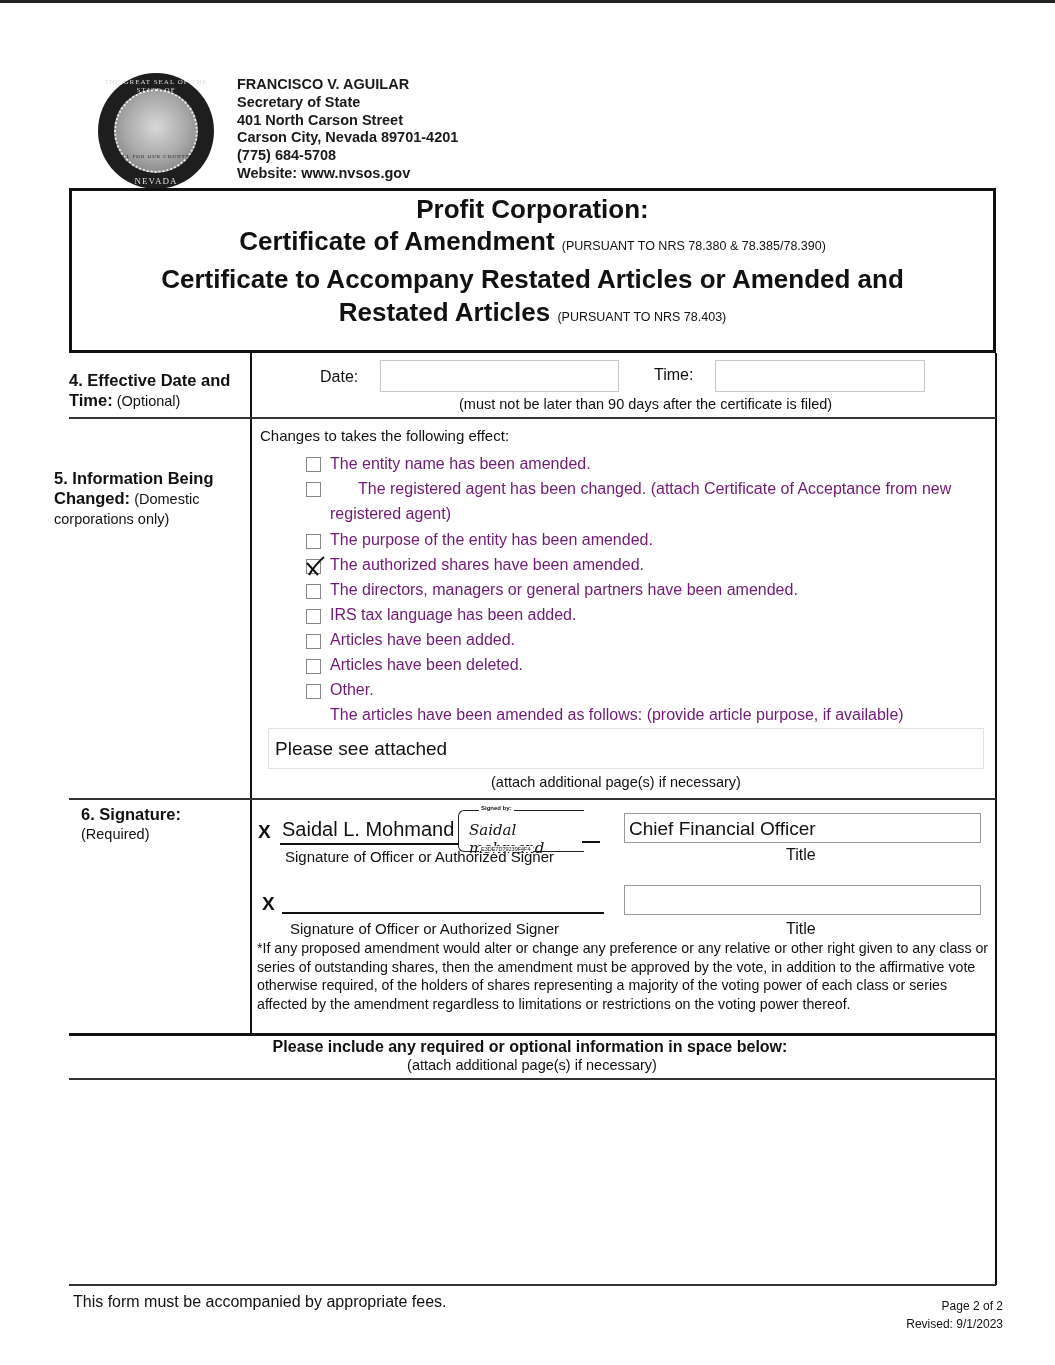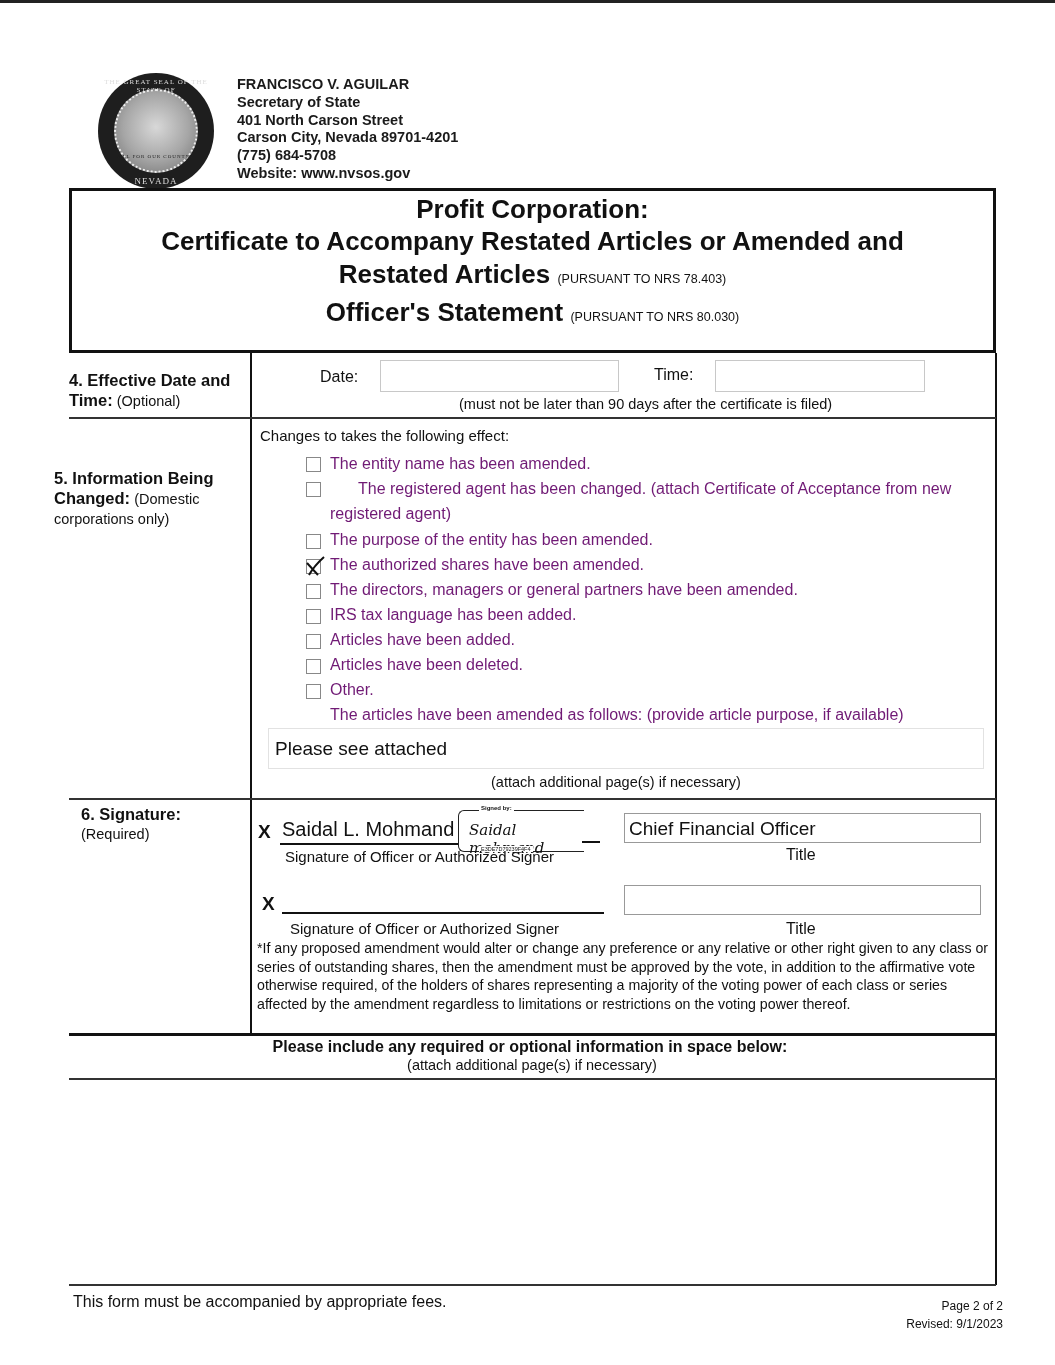--- a/index.html
+++ b/index.html
@@ -65,28 +65,28 @@
   <div>FRANCISCO V. AGUILAR</div>
   <div>Secretary of State</div>
   <div>401 North Carson Street</div>
   <div>Carson City, Nevada 89701-4201</div>
   <div>(775) 684-5708</div>
   <div>Website:  www.nvsos.gov</div>
 </div>
 
 <div class="abs title-box">
   <div class="t1">Profit Corporation:</div>
+  <div class="t2">
+    <span>Certificate of Amendment</span>
+    <span class="small">(PURSUANT TO NRS 78.380 &amp; 78.385/78.390)</span>
+  </div>
   <div class="t3">Certificate to Accompany Restated Articles or Amended and</div>
   <div class="t4">
     <span>Restated Articles</span>
     <span class="small">(PURSUANT TO NRS 78.403)</span>
-  </div>
-  <div class="t4">
-    <span>Officer's Statement</span>
-    <span class="small">(PURSUANT TO NRS 80.030)</span>
   </div>
 </div>
 
 <div class="abs vline" style="left:250px; top:350px; height:681px;"></div>
 <div class="abs vline" style="left:995px; top:350px; height:932px; width:1.5px;"></div>
 <div class="abs hline" style="left:69px; top:414px; width:927px;"></div>
 <div class="abs hline" style="left:69px; top:795px; width:927px;"></div>
 <div class="abs hline-thick" style="left:69px; top:1030px; width:927px;"></div>
 <div class="abs hline" style="left:69px; top:1075px; width:927px;"></div>
 <div class="abs hline" style="left:69px; top:1281px; width:927px;"></div>

